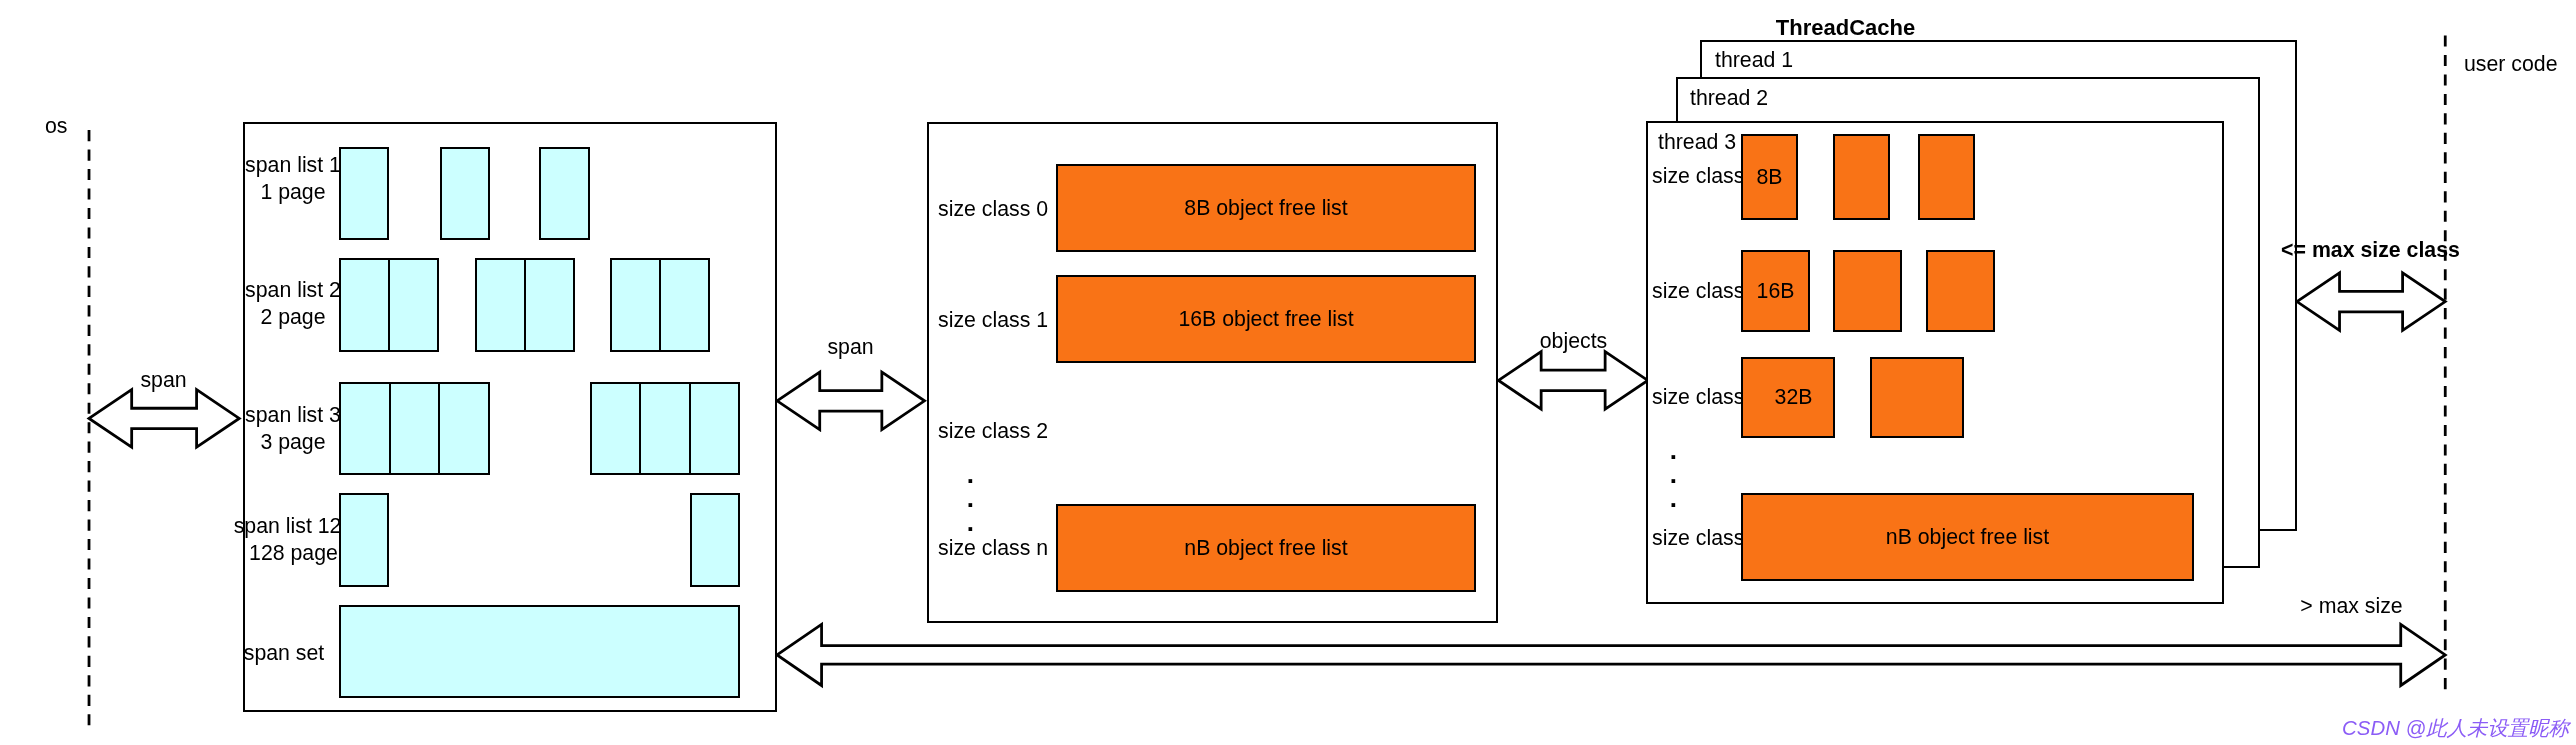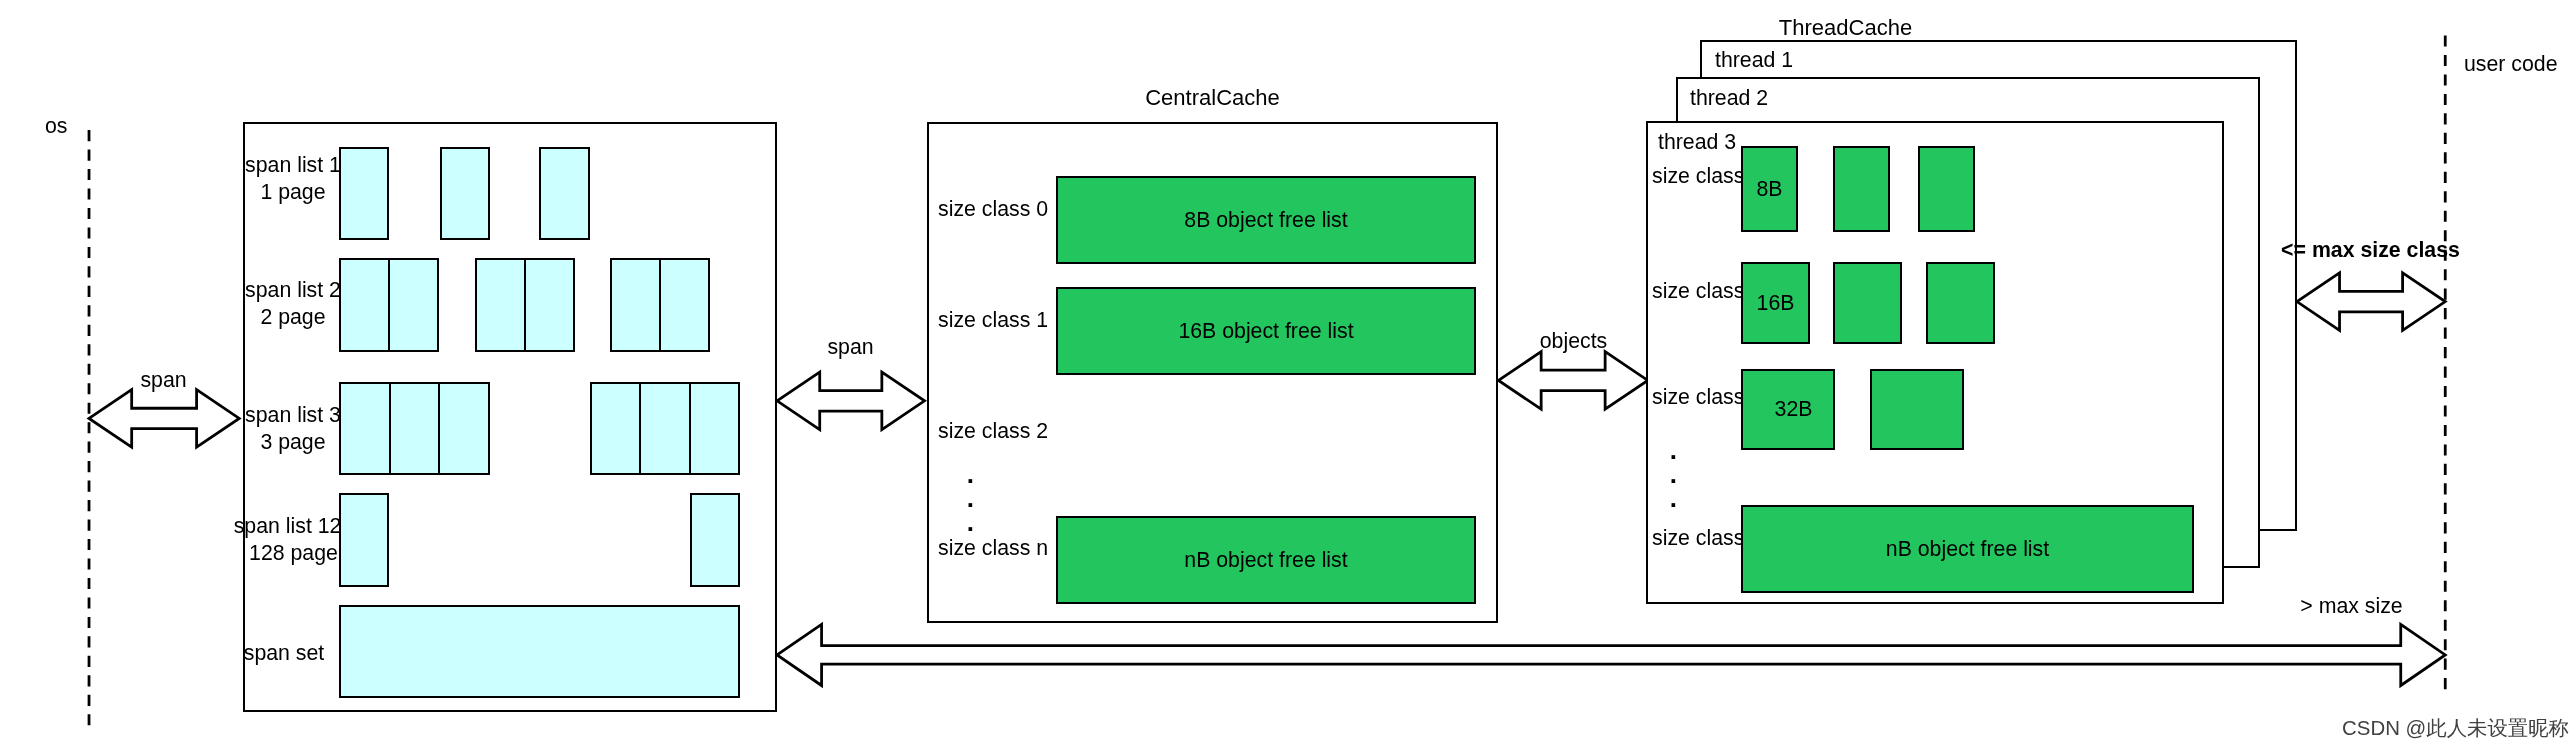--- a/index.html
+++ b/index.html
@@ -3,31 +3,31 @@
 <meta charset="utf-8">
 <style>
   html,body{margin:0;padding:0;background:#ffffff;}
   .canvas{
     position:relative;width:2576px;height:746px;background:#ffffff;
     font-family:"Liberation Sans", sans-serif;color:#000;overflow:hidden;
   }
   .layer{position:absolute;left:0;top:0;width:2576px;height:746px;}
   .box{position:absolute;border:2.8px solid #000;box-sizing:border-box;background:#fff;}
   .cyan{background:#ccffff;}
-  .yellow{background:#22c55e;margin-top:12px;}
+  .yellow{background:#f97316;}
   .cells{display:flex;align-items:stretch;}
   .cell{flex:1;}
   .cell + .cell{border-left:2.8px solid #000;}
   .lbl{position:absolute;font-size:21.3px;line-height:26px;white-space:nowrap;}
   .ctr{text-align:center;}
   .two{line-height:27px;}
-  .title{font-size:22px;}
+  .title{font-size:22px;font-weight:bold;}
   .vmid{display:flex;align-items:center;justify-content:center;font-size:21.3px;}
   .dots{position:absolute;font-size:26px;line-height:24px;font-weight:bold;text-align:center;width:18.5px;}
-  .wm{position:absolute;font-size:20.4px;color:#404040;white-space:nowrap;}
+  .wm{position:absolute;font-size:20.4px;color:#8b5cf6;white-space:nowrap;font-style:italic;}
 </style>
 </head>
 <body>
 
 <div class="canvas">
 
   <svg class="layer" viewBox="0 0 2778 804">
     <defs>
       <marker id="ah" viewBox="0 0 10 10" refX="9" refY="5" markerWidth="8" markerHeight="6" orient="auto">
         <path d="M0,0 L10,5 L0,10 z" fill="#000"></path>
@@ -107,21 +107,20 @@
     <div>128 page</div>
   </div>
   <div class="box cyan" style="left:339px;top:493px;width:50px;height:94px;"></div>
   <div class="box cyan" style="left:690px;top:493px;width:50px;height:94px;"></div>
 
   <div class="lbl ctr" style="left:232px;top:640px;width:104px;">span set</div>
   <div class="box cyan" style="left:339px;top:605px;width:401px;height:93px;"></div>
 
   <div class="lbl ctr" style="left:793px;top:334px;width:115px;">span</div>
 
-  <div class="lbl ctr title" style="left:927px;top:85px;width:571px;">CentralCache</div>
   <div class="box" style="left:927px;top:122px;width:571px;height:501px;"></div>
 
   <div class="lbl" style="left:938px;top:196px;">size class 0</div>
   <div class="box yellow vmid" style="left:1056px;top:164px;width:420px;height:88px;">
       <span>8B object free list</span>
     </div>
 
   <div class="lbl" style="left:938px;top:307px;">size class 1</div>
   <div class="box yellow vmid" style="left:1056px;top:275px;width:420px;height:88px;">
       <span>16B object free list</span>

